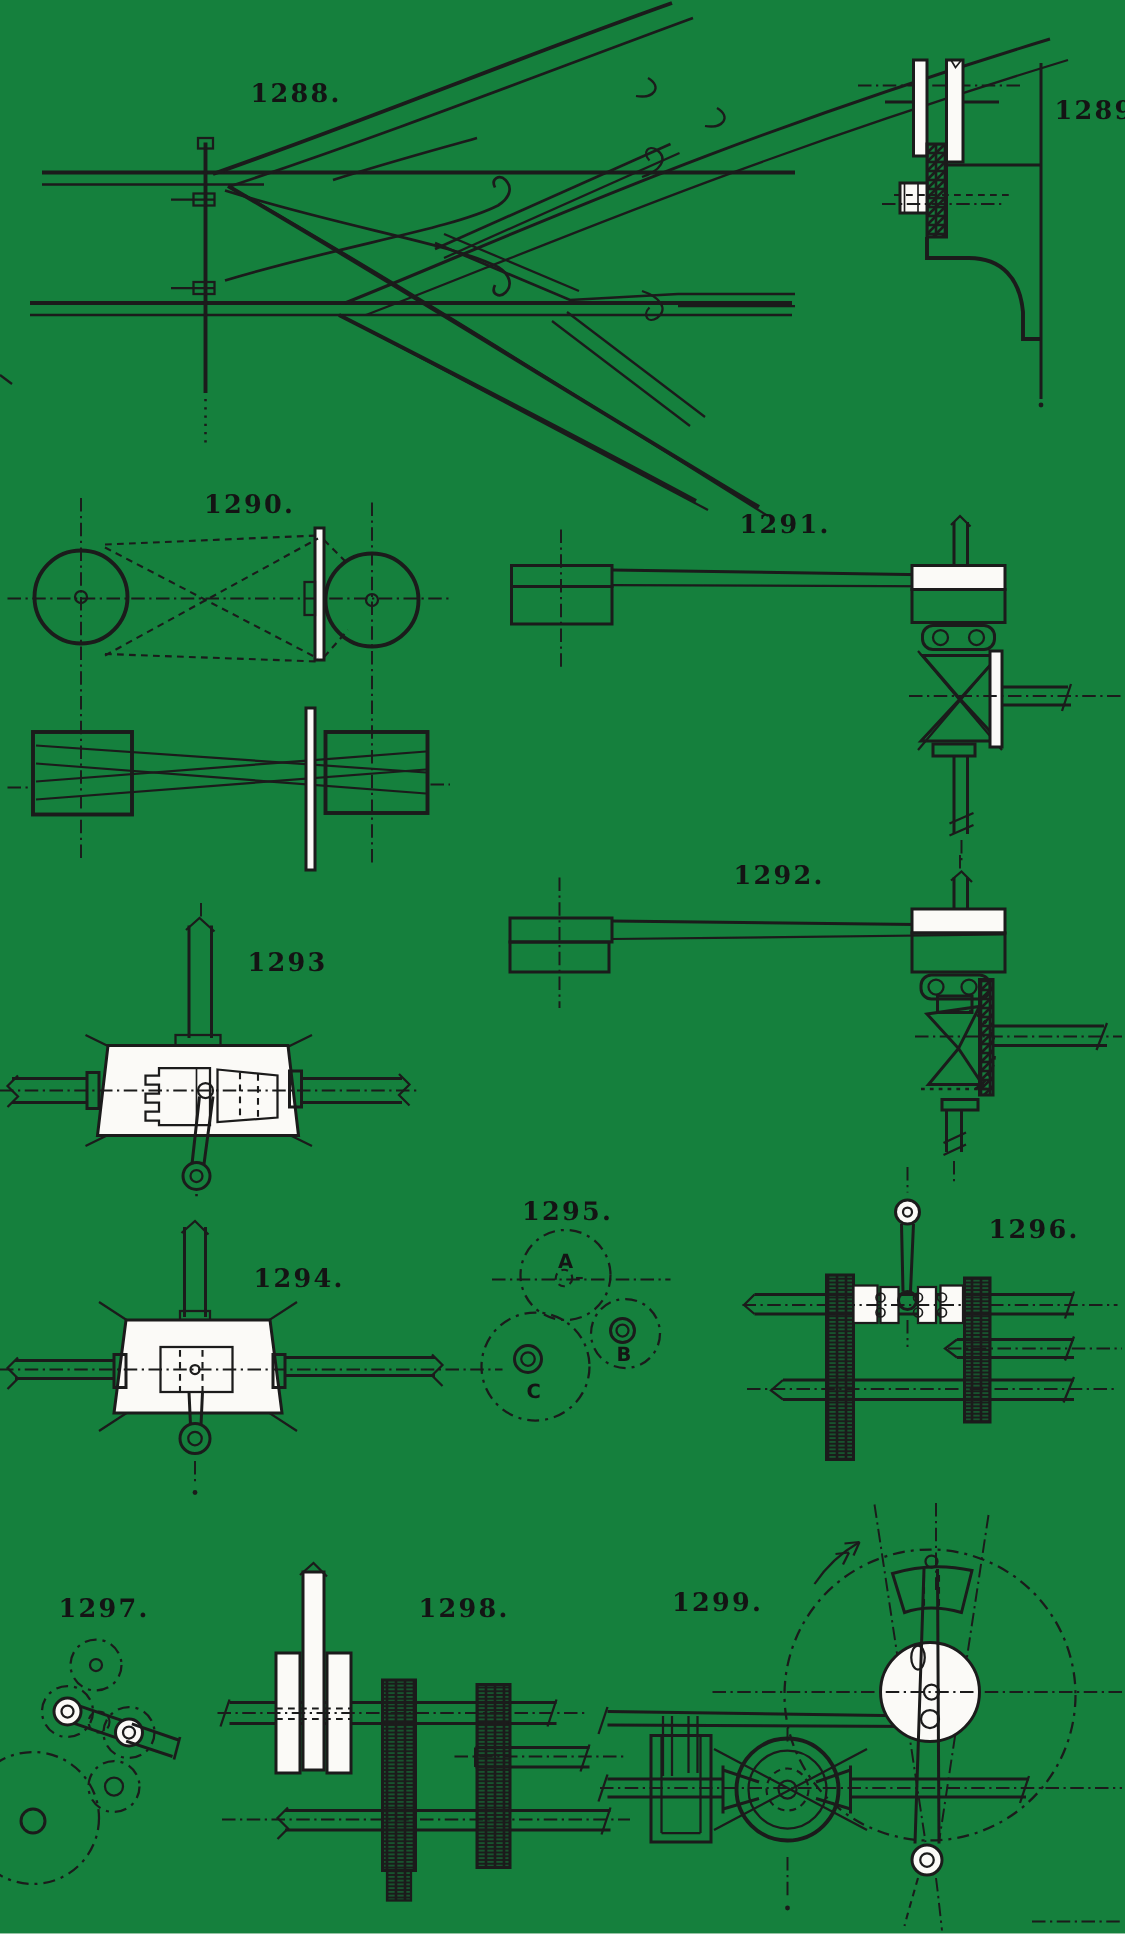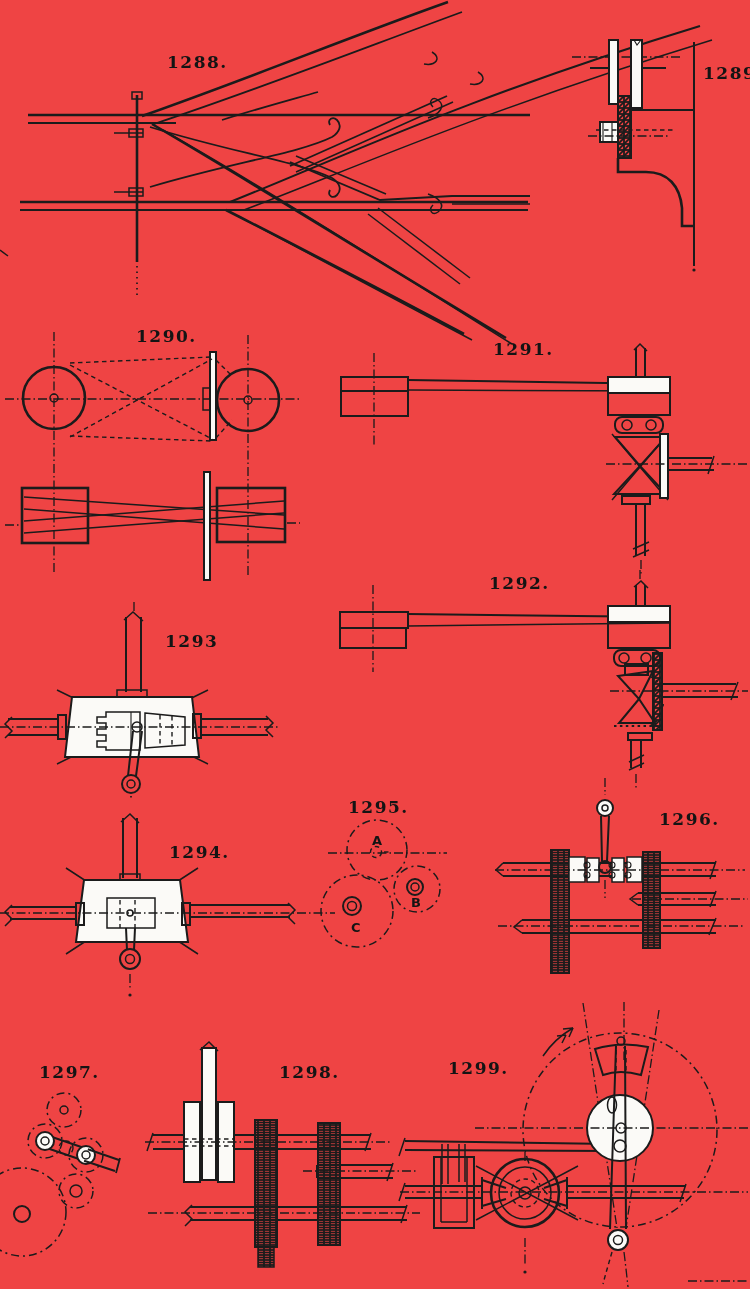--- a/index.html
+++ b/index.html
@@ -1,16 +1,16 @@
 <!DOCTYPE html>
 <html><head>
 <meta charset="utf-8">
 <style>
   html,body{margin:0;padding:0;background:#fbfaf7;}
-  .page{position:relative;width:750px;height:1289px;background:#ef4444;overflow:hidden;
+  .page{position:relative;width:750px;height:1289px;background:#15803d;overflow:hidden;
         font-family:"Liberation Sans",sans-serif;}
   svg{display:block}
   path,line,rect,circle,ellipse,polyline{stroke:#1b1b1b;fill:none;stroke-width:1.8;}
   .sw1{stroke-width:1.1}.sw15{stroke-width:1.5}.sw2{stroke-width:2}.sw25{stroke-width:2.6}
   .dd{stroke-dasharray:9 3 1.5 3;stroke-width:1.3}
   .ds{stroke-dasharray:4.5 3.5;stroke-width:1.4}
   .dc{stroke-dasharray:8 4 2 4;stroke-width:1.5}
   .dt{stroke-dasharray:1.5 4;stroke-width:1.7}
   .wh{fill:#fbfaf7}
   .hh{fill:url(#hh)}

